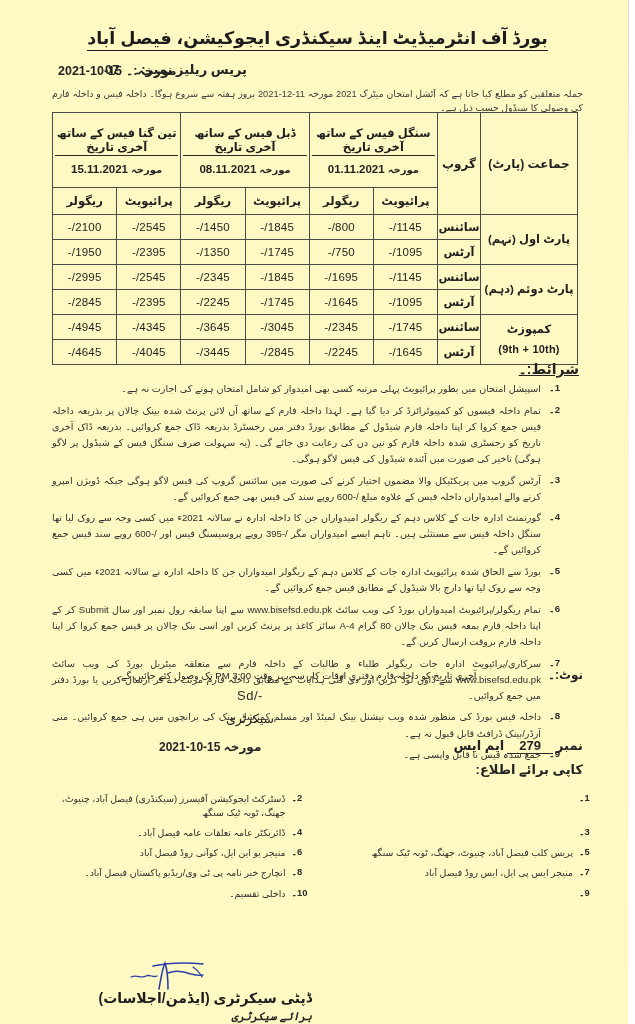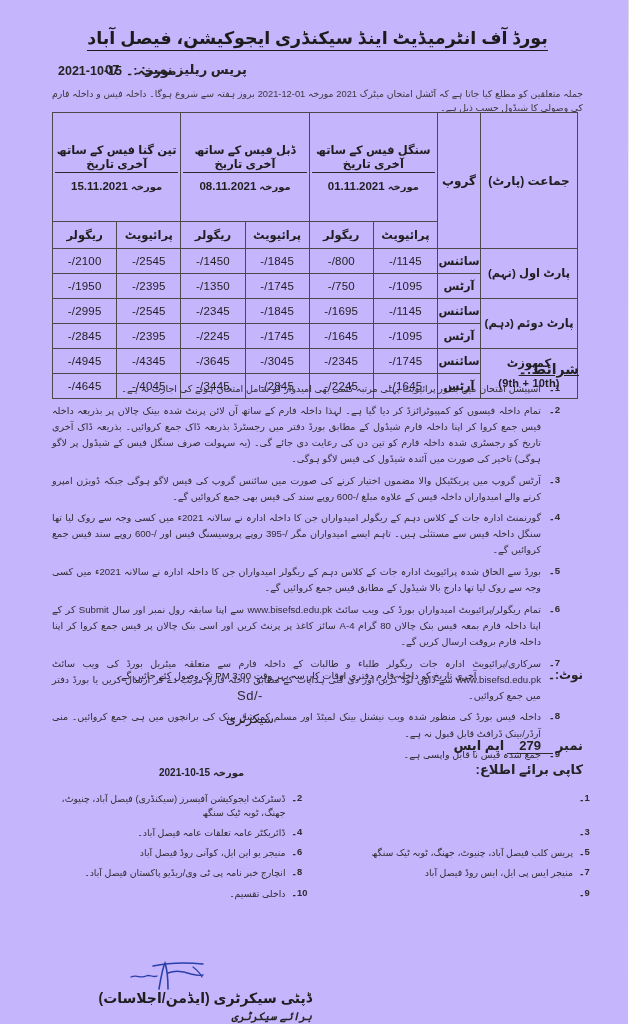--- a/index.html
+++ b/index.html
@@ -6,21 +6,21 @@
   html, body {
     margin: 0;
     padding: 0;
     background: #ffffff;
   }
   .page {
     position: relative;
     width: 635px;
     height: 1024px;
     margin: 0 auto;
-    background: #c4b5fd;
+    background: #fef9c3;
     overflow: hidden;
     font-family: "Liberation Sans", "DejaVu Sans", sans-serif;
     color: #242424;
   }
   
   .scan-edge {
     position: absolute;
     top: 0; right: 6px;
     width: 1px; height: 1024px;
     background: linear-gradient(to bottom, #d8d8d8 0%, #ececec 18%, #f6f6f6 60%, #ffffff 100%);
@@ -114,21 +114,21 @@
   .col-group { width: 42px; }
   .col-fee   { width: 64px; }
 
   .hdr-class, .hdr-group {
     font-size: 12px;
     font-weight: bold;
     height: 68px;
   }
   .hdr-date {
     height: 68px;
-    padding: 20px 2px !important;
+    padding: 3px 2px !important;
   }
   .hdr-date .dl1 {
     display: block;
     font-size: 11.5px;
     font-weight: bold;
     border-bottom: 1.1px solid #2b2b2b;
     display: inline-block;
     padding-bottom: 1px;
     margin-bottom: 7px;
   }
@@ -266,24 +266,23 @@
   .endorse-num .n {
     border-bottom: 1px solid #2b2b2b;
     padding: 0 12px;
     margin: 0 3px;
   }
   .endorse-date {
     position: absolute;
     left: 107px;
     top: 2px;
     direction: rtl;
-    font-size: 10px;
+    font-size: 12px;
     font-weight: bold;
     white-space: nowrap;
-    margin-top: 27px;
   }
   .copy-to {
     position: absolute;
     top: 762px;
     right: 52px;
     direction: rtl;
     font-size: 13px;
     font-weight: bold;
   }
 
@@ -365,21 +364,21 @@
 
   <div class="meta-row">
     <div class="meta-left">
       <span>پریس ریلیز نمبر:۔</span><span class="num">07</span>
     </div>
     <div class="meta-right">
       <span>مورخہ:۔</span><span class="dt">15-10-2021</span>
     </div>
   </div>
 
-  <div class="intro-line">جملہ متعلقین کو مطلع کیا جاتا ہے کہ آٹشل امتحان میٹرک 2021 مورخہ 01-12-2021 بروز ہفتہ سے شروع ہوگا۔ داخلہ فیس و داخلہ فارم کی وصولی کا شیڈول حسب ذیل ہے۔</div>
+  <div class="intro-line">جملہ متعلقین کو مطلع کیا جاتا ہے کہ آٹشل امتحان میٹرک 2021 مورخہ 11-12-2021 بروز ہفتہ سے شروع ہوگا۔ داخلہ فیس و داخلہ فارم کی وصولی کا شیڈول حسب ذیل ہے۔</div>
 
   <table class="fee-table">
     <thead>
       <tr>
         <th class="col-class hdr-class" rowspan="2">جماعت (پارٹ)</th>
         <th class="col-group hdr-group" rowspan="2">گروپ</th>
 
         <th class="hdr-date" colspan="2">
           <span class="dl1">سنگل فیس کے ساتھ آخری تاریخ</span>
           <span class="dl2">

